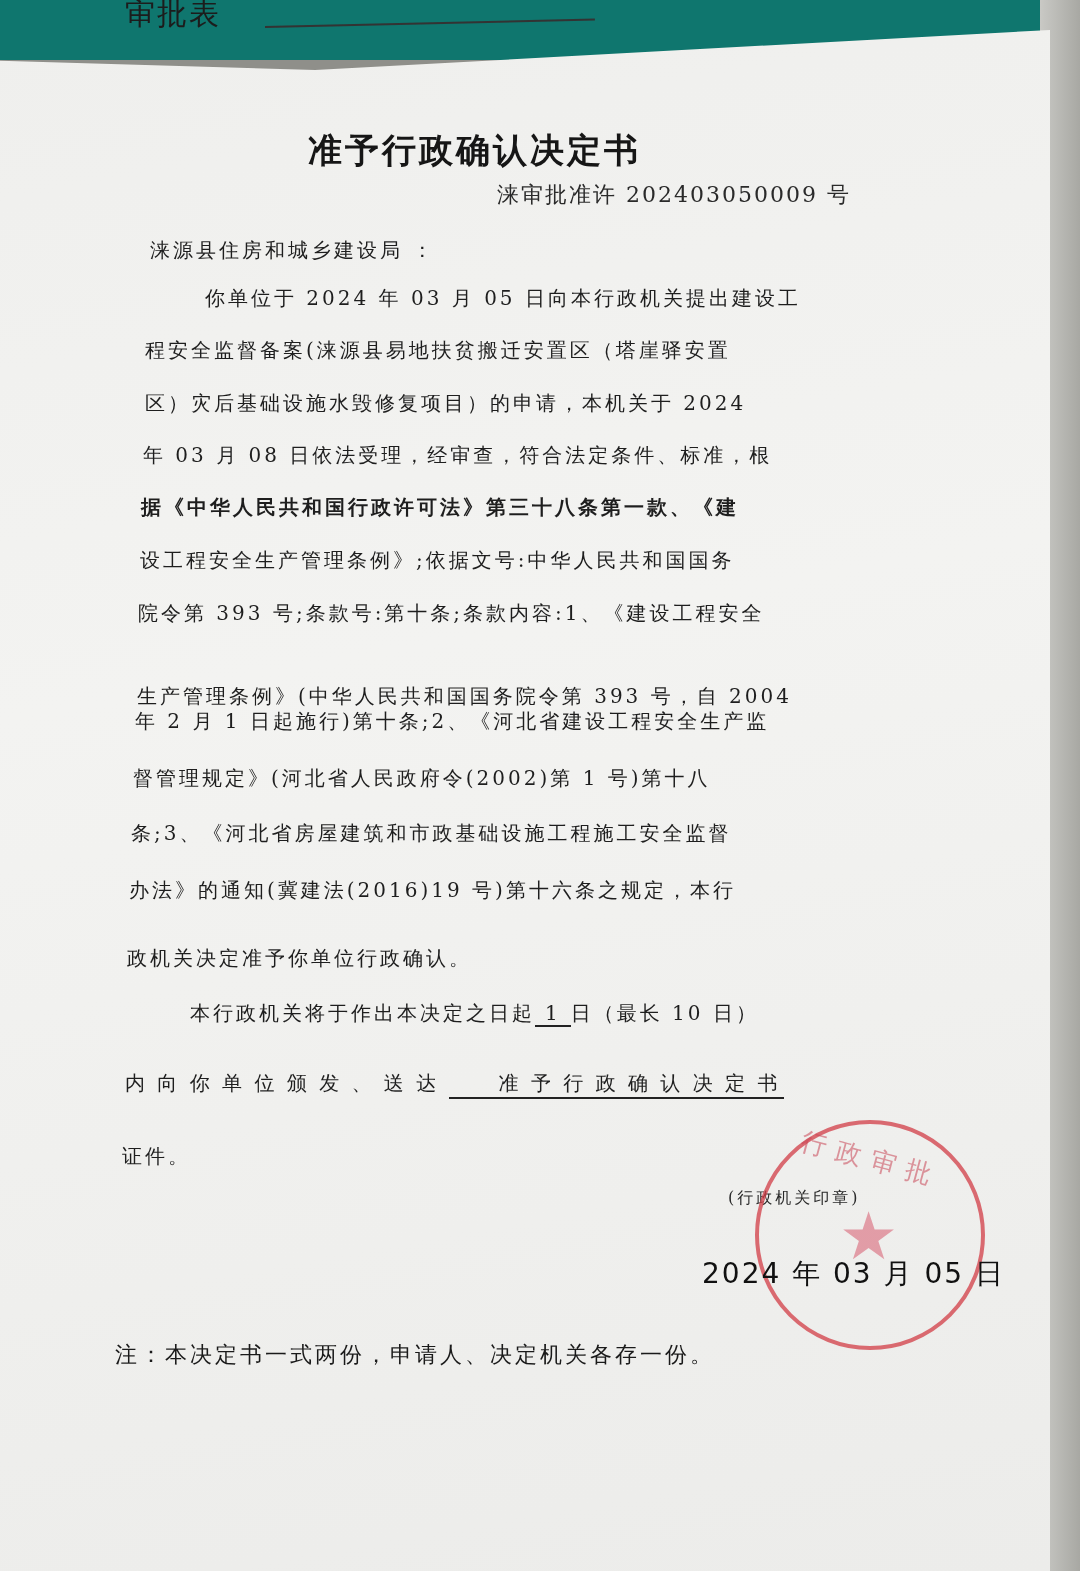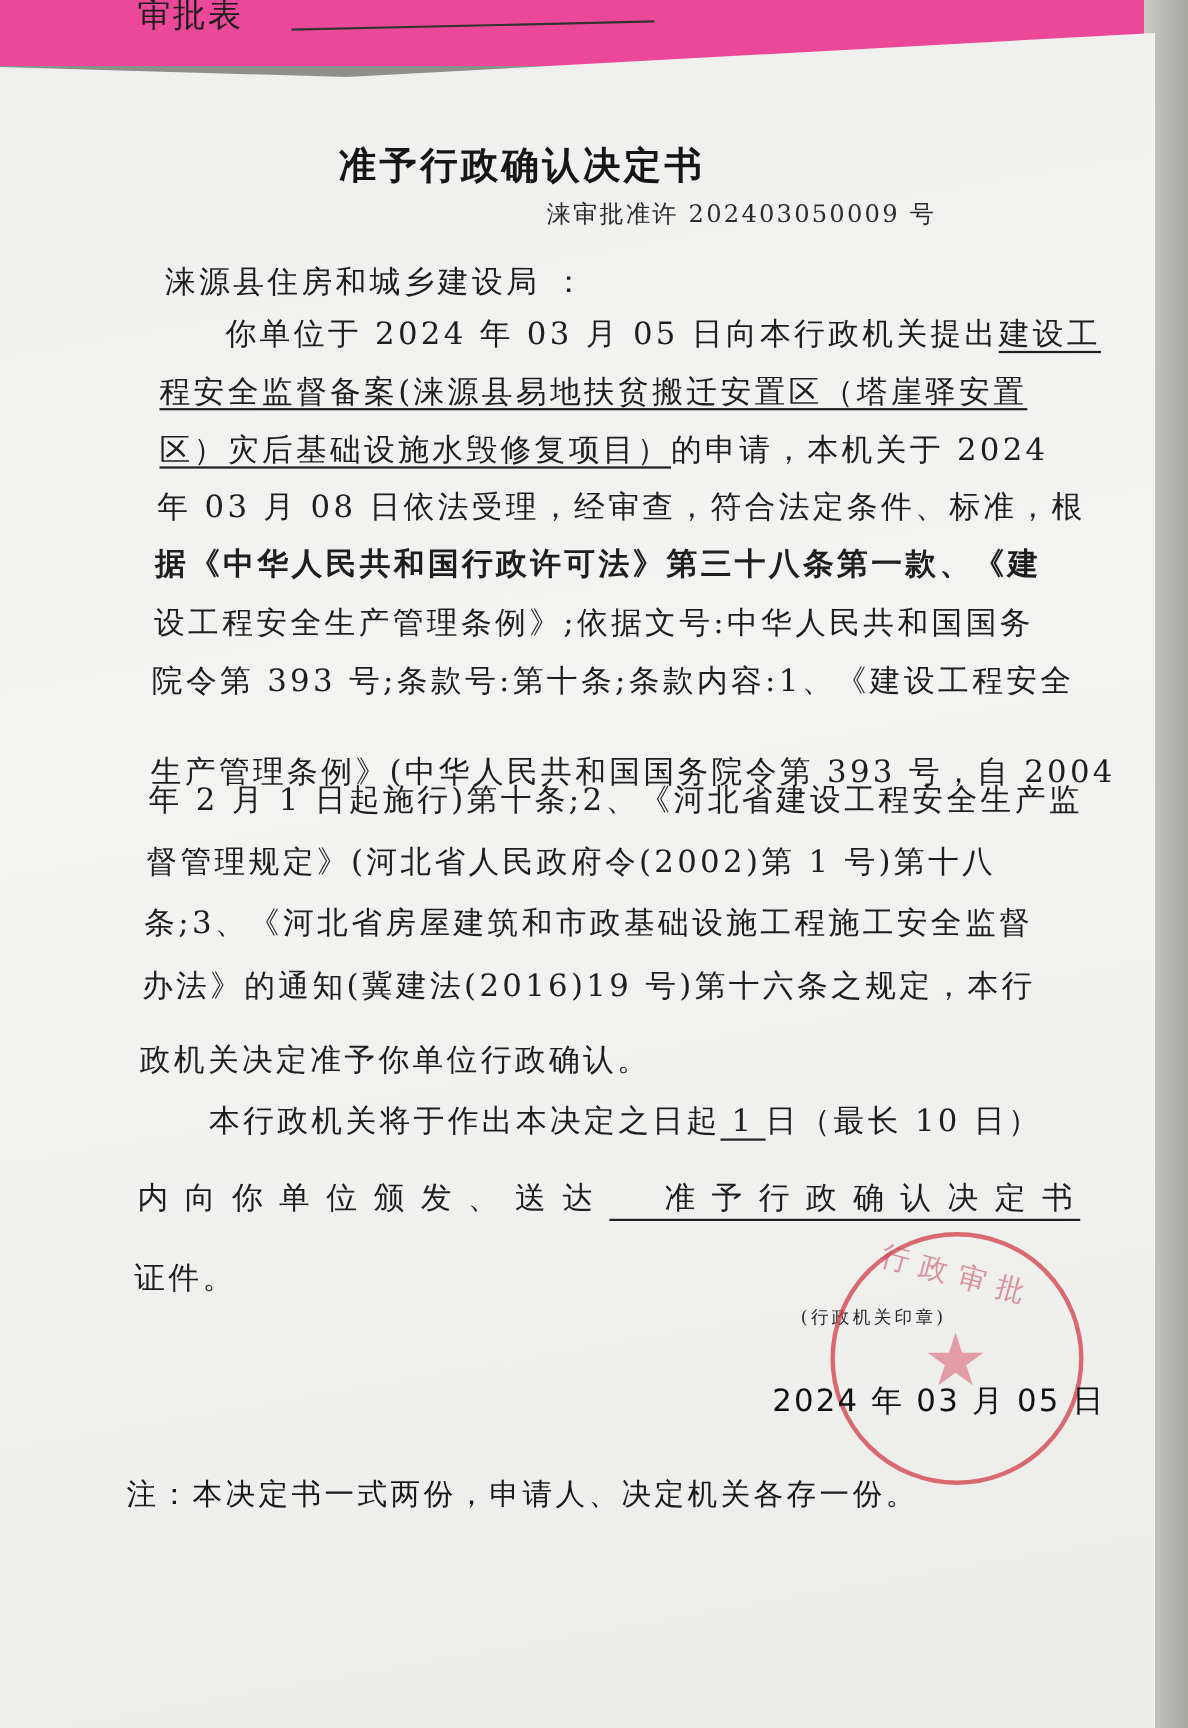--- a/index.html
+++ b/index.html
@@ -3,21 +3,21 @@
 <meta charset="utf-8">
 <style>
   html, body { margin:0; padding:0; }
   body {
     width:1080px; height:1571px; overflow:hidden; position:relative;
     background:#8f8f8a;
     font-family:"DejaVu Serif", "Liberation Serif", serif;
   }
   .under-sheet {
     position:absolute; left:0; top:0; width:1080px; height:60px;
-    background:#ec4899;
+    background:#0f766e;
   }
   .under-title {
     position:absolute; left:125px; top:-6px; font-size:30px; color:#1c1c1c;
     letter-spacing:2px;
   }
   .under-line {
     position:absolute; left:265px; top:26px; width:330px; height:2px;
     background:#333; transform:rotate(-1.3deg); transform-origin:left center;
   }
   .right-edge {
@@ -32,24 +32,24 @@
   .doc-title {
     position:absolute; left:308px; top:128px; font-size:34px; color:#161616;
     letter-spacing:3px; font-weight:bold;
     font-family:"DejaVu Sans", "Liberation Sans", sans-serif;
   }
   .doc-number {
     position:absolute; left:497px; top:180px; font-size:22px; color:#2a2a2a;
     letter-spacing:2px;
   }
   .para-line {
-    position:absolute; font-size:28px; color:#1e1e1e; letter-spacing:3px;
+    position:absolute; font-size:20px; color:#1e1e1e; letter-spacing:3px;
     white-space:nowrap;
   }
-  .u { text-decoration:underline; text-underline-offset:6px; }
+  .u { text-underline-offset:6px; }
   .blank-u {
     display:inline-block; border-bottom:2px solid #222; padding:0 10px;
   }
   .seal {
     position:absolute; left:755px; top:1120px; width:230px; height:230px;
     border:4px solid rgba(210,60,70,0.75); border-radius:50%;
     box-sizing:border-box;
   }
   .seal-star {
     position:absolute; left:80px; top:80px; font-size:66px;
@@ -62,21 +62,21 @@
   }
   .seal-top { position:absolute; left:40px; top:18px; letter-spacing:10px; transform:rotate(15deg); }
   .stamp-label {
     position:absolute; left:728px; top:1188px; font-size:16px; color:#2a2a2a; letter-spacing:3px;
   }
   .sign-date {
     position:absolute; left:702px; top:1255px; font-size:28px; color:#111; letter-spacing:2px;
     font-family:"DejaVu Sans", "Liberation Sans", sans-serif;
   }
   .note {
-    position:absolute; left:115px; top:1340px; font-size:27px; color:#1a1a1a; letter-spacing:3px;
+    position:absolute; left:115px; top:1340px; font-size:22px; color:#1a1a1a; letter-spacing:3px;
   }
 </style>
 </head>
 <body>
 
 <div class="under-sheet">
   <div class="under-title">审批表</div>
   <div class="under-line"></div>
 </div>
 <div class="right-edge"></div>

